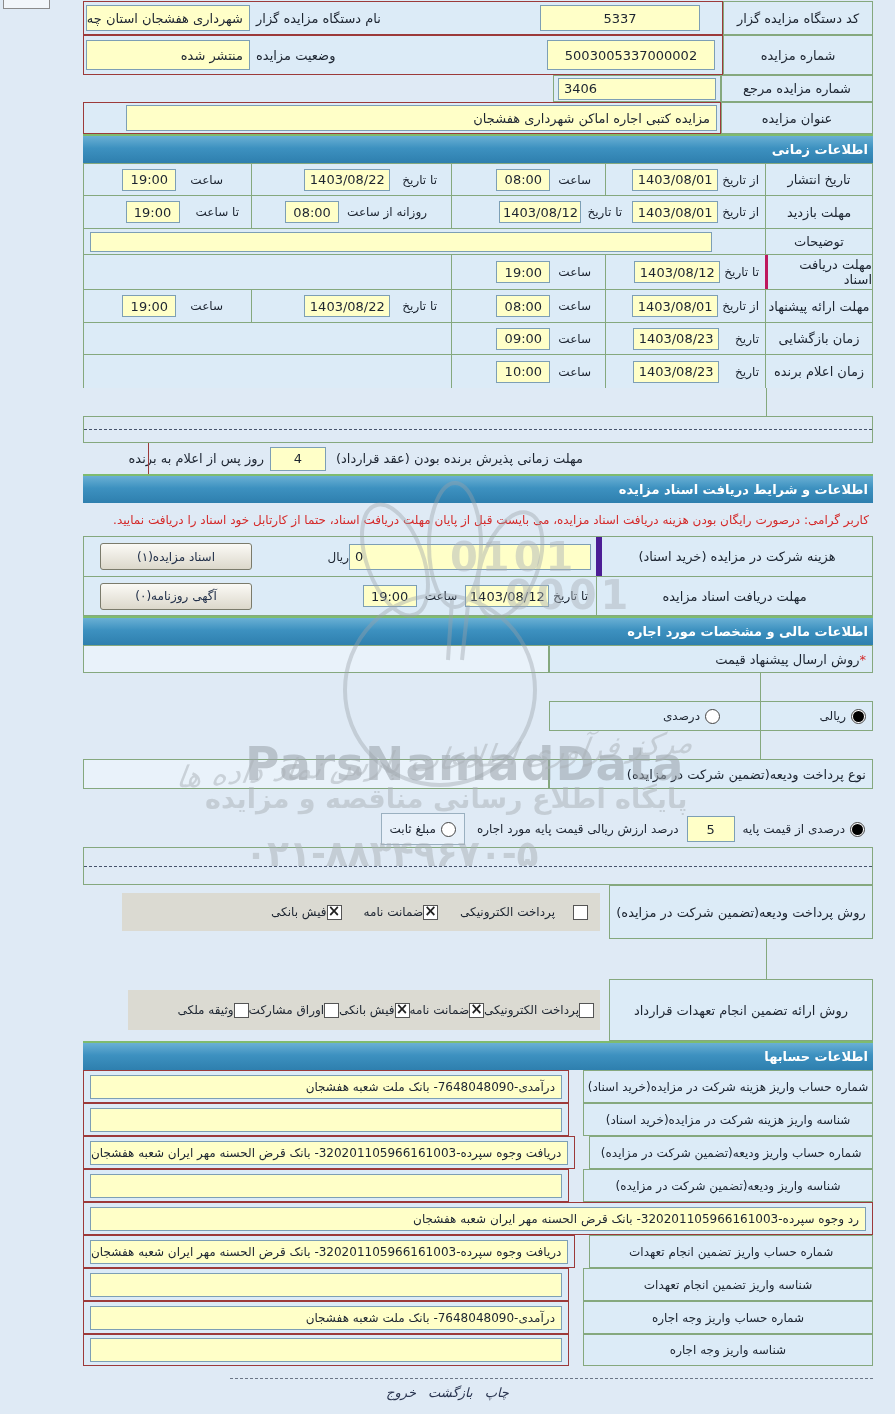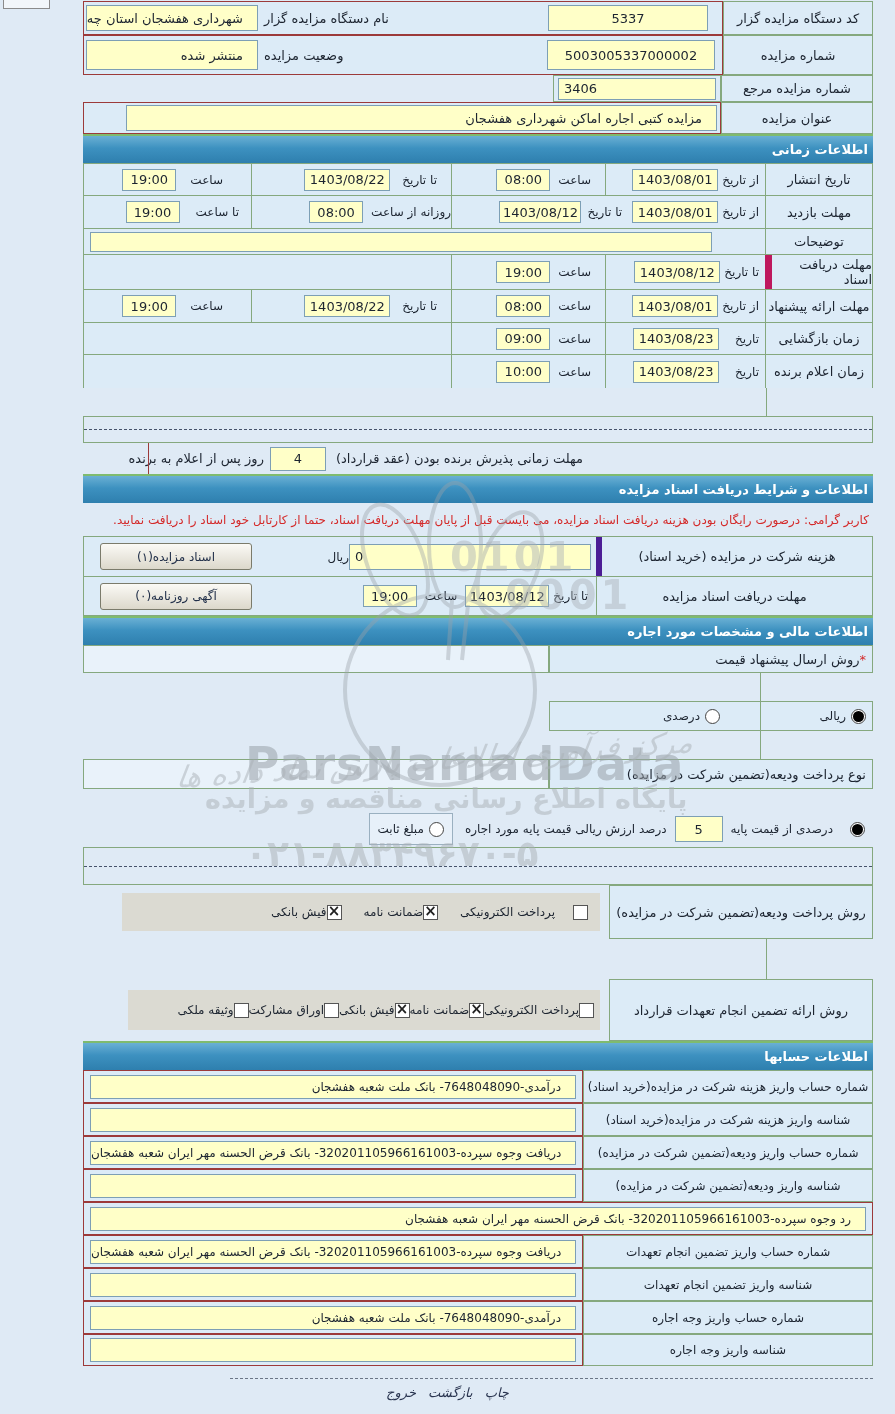--- a/index.html
+++ b/index.html
@@ -8,39 +8,39 @@
   .trow{display:flex;flex-direction:row;box-sizing:border-box;}
   .trow > *{box-sizing:border-box;}
   .lcell{background:#dcebf7;border:1px solid #85a87e;display:flex;align-items:center;justify-content:center;font-size:13px;}
   .ccell{display:flex;align-items:center;background:#dcebf7;}
   .maroon{border:1px solid #9c3a3a;}
   .greenb{border:1px solid #85a87e;}
   .flex1{flex:1;}
   .spacer{flex:1;}
   .yfield{background:#ffffc8;border:1px solid #7d9fb5;font-size:13px;display:flex;align-items:center;overflow:hidden;white-space:nowrap;}
   .center{justify-content:center;}
-  .rightal{justify-content:flex-start;padding-right:14px;text-align:center;}
+  .rightal{justify-content:flex-start;padding-right:6px;text-align:center;}
   .leftal{justify-content:flex-end;padding-left:5px;}
   .lbl{font-size:13px;white-space:nowrap;}
   .slbl{font-size:12px;white-space:nowrap;}
   .hdr{height:27px;background:linear-gradient(180deg,#6ab0d4 0%,#3d91c0 45%,#2e7fae 100%);border-top:2px solid #7fbb6e;color:#ffffff;font-weight:bold;font-size:13px;display:flex;align-items:center;padding-right:5px;}
   .warning{color:#d42a2a;font-size:12px;display:flex;align-items:center;padding-right:4px;height:33px;}
   .btn{width:150px;height:25px;background:linear-gradient(180deg,#fbfaf6,#dcd8cb);border:1px solid #7b7b6b;border-radius:3px;font-size:12px;color:#22304a;display:flex;align-items:center;justify-content:center;font-family:"DejaVu Sans",sans-serif;}
   .radio{width:13px;height:13px;min-width:13px;border:1px solid #444;border-radius:50%;background:#fff;display:inline-block;position:relative;}
   .radio.checked::after{content:'';position:absolute;inset:1px;background:#000;border-radius:50%;}
   .cb{width:13px;height:13px;min-width:13px;border:1px solid #555;background:#fff;display:inline-flex;align-items:center;justify-content:center;font-size:15px;line-height:11px;color:#222;}
   .cb::before{content:'';}
   .cb.checked::before{content:'\00d7';font-weight:bold;margin-top:-1px;}
   .graybox{background:#dbdad2;display:flex;align-items:center;font-size:12px;}
   .dashedrow{border:1px solid #85a87e;display:flex;align-items:center;}
   .dashedrow .dline{width:100%;border-top:1px dashed #46536b;height:0;}
   .vline{position:absolute;width:1px;background:#85a87e;}
   .vline-m{position:absolute;width:1px;background:#9c3a3a;}
   .accrow .yfield{height:22px;flex:1;margin:5px 6px;font-size:12px;}
-  .acclabel{font-size:12px;}
+  .acclabel{font-size:12px;margin-left:14px;}
   .watermark{position:absolute;inset:0;pointer-events:none;z-index:40;}
   .wm-brand{position:absolute;left:245px;top:688px;font-size:47px;font-weight:bold;color:#9aa2a9;opacity:.55;letter-spacing:1px;direction:ltr;margin-top:48px;}
   .wm-callig{position:absolute;left:180px;top:742px;font-size:30px;font-style:italic;color:#aab1b7;opacity:.5;transform:skewX(-12deg) rotate(-4deg);white-space:nowrap;}
   .wm-line2{position:absolute;left:205px;top:783px;font-size:27px;font-weight:bold;color:#aab1b7;opacity:.5;white-space:nowrap;}
   .wm-phone{position:absolute;left:245px;top:833px;font-size:36px;font-weight:bold;color:#aab1b7;opacity:.5;direction:ltr;letter-spacing:3px;}
   .wm-digits{position:absolute;left:450px;top:538px;font-size:40px;font-weight:bold;color:#aab1b7;opacity:.45;direction:ltr;line-height:38px;letter-spacing:4px;}
   .footer-dash{position:absolute;left:230px;top:1378px;width:643px;border-top:1px dashed #6b7687;}
   .footer-links{position:absolute;left:0;top:1385px;width:895px;text-align:center;font-size:13px;font-style:italic;color:#2a3550;}
   .footer-links span{margin:0 4px;}
   .fragment{position:absolute;left:3px;top:-2px;width:45px;height:9px;border:1px solid #8b8b8b;background:#f2f6fa;}
@@ -49,21 +49,21 @@
 </head>
 <body>
 
 <div class="fragment"></div>
 
 <div class="content">
 
   <div class="trow" style="height:34px">
     <div class="lcell" style="width:150px">کد دستگاه مزایده گزار</div>
     <div class="ccell maroon flex1">
-      <div class="yfield center" style="width:158px;height:24px;margin-right:14px">5337</div>
+      <div class="yfield center" style="width:158px;height:24px;margin-right:22px">5337</div>
       <div class="spacer"></div>
       <span class="lbl">نام دستگاه مزایده گزار</span>
       <div class="yfield rightal" style="width:156px;height:24px;margin:0 6px 0 2px">شهرداری هفشجان استان چه</div>
     </div>
   </div>
 
   <div class="trow" style="height:40px">
     <div class="lcell" style="width:150px">شماره مزایده</div>
     <div class="ccell maroon flex1">
       <div class="yfield center" style="width:166px;height:28px;margin-right:7px">5003005337000002</div>
@@ -112,38 +112,38 @@
 
     <div class="trow" style="height:33px;border-bottom:1px solid #85a87e">
       <div class="lcell" style="width:107px;border:none;border-left:1px solid #85a87e">مهلت بازدید</div>
       <div class="ccell" style="width:314px;border-left:1px solid #85a87e">
         <span class="slbl" style="margin-right:6px">از تاریخ</span>
         <div class="yfield center" style="width:84px;height:20px;margin-right:4px">1403/08/01</div>
         <span class="slbl" style="margin-right:10px">تا تاریخ</span>
         <div class="yfield center" style="width:80px;height:20px;margin-right:6px">1403/08/12</div>
       </div>
       <div class="ccell" style="width:200px;border-left:1px solid #85a87e">
-        <span class="slbl" style="margin-right:0">روزانه از ساعت</span>
+        <span class="slbl" style="margin-right:24px">روزانه از ساعت</span>
         <div class="yfield center" style="width:52px;height:20px;margin-right:8px">08:00</div>
       </div>
       <div class="ccell flex1">
         <span class="slbl" style="margin-right:12px">تا ساعت</span>
         <div class="yfield center" style="width:52px;height:20px;margin-right:16px">19:00</div>
       </div>
     </div>
 
     <div class="trow" style="height:26px;border-bottom:1px solid #85a87e">
       <div class="lcell" style="width:107px;border:none;border-left:1px solid #85a87e">توضیحات</div>
       <div class="ccell flex1">
         <div class="yfield" style="flex:1;height:18px;margin:0 53px 0 6px"></div>
       </div>
     </div>
 
     <div class="trow" style="height:35px;border-bottom:1px solid #85a87e">
-      <div class="lcell" style="width:107px;border:none;border-left:7px solid #be185d">مهلت دریافت اسناد</div>
+      <div class="lcell" style="width:107px;border:none;border-left:3px solid #be185d">مهلت دریافت اسناد</div>
       <div class="ccell" style="width:160px;border-left:1px solid #85a87e">
         <span class="slbl" style="margin-right:6px">تا تاریخ</span>
         <div class="yfield center" style="width:84px;height:20px;margin-right:4px">1403/08/12</div>
       </div>
       <div class="ccell" style="width:154px;border-left:1px solid #85a87e">
         <span class="slbl" style="margin-right:14px">ساعت</span>
         <div class="yfield center" style="width:52px;height:20px;margin-right:8px">19:00</div>
       </div>
       <div class="ccell flex1"></div>
     </div>
@@ -269,21 +269,21 @@
 
   <div class="trow" style="height:30px">
     <div class="lcell" style="width:324px;justify-content:flex-start;padding-right:6px">نوع پرداخت ودیعه(تضمین شرکت در مزایده)</div>
     <div class="ccell greenb flex1" style="background:#e9f2fa"></div>
   </div>
 
   <div style="height:22px"></div>
 
   <div style="height:36px;display:flex;align-items:center">
     <span class="radio checked" style="margin-right:8px"></span>
-    <span class="slbl" style="margin-right:17px">درصدی از قیمت پایه</span>
+    <span class="slbl" style="margin-right:5px">درصدی از قیمت پایه</span>
     <div class="yfield center" style="width:46px;height:24px;margin-right:8px">5</div>
     <span class="slbl" style="margin-right:8px">درصد ارزش ریالی قیمت پایه مورد اجاره</span>
     <div style="border:1px solid #9ab0c0;height:30px;display:flex;align-items:center;margin-right:12px;padding:0 8px;background:#e7f0f9">
       <span class="radio"></span>
       <span class="slbl" style="margin-right:5px">مبلغ ثابت</span>
     </div>
   </div>
 
   <div class="dashedrow" style="height:36px">
       <div class="dline"></div>

